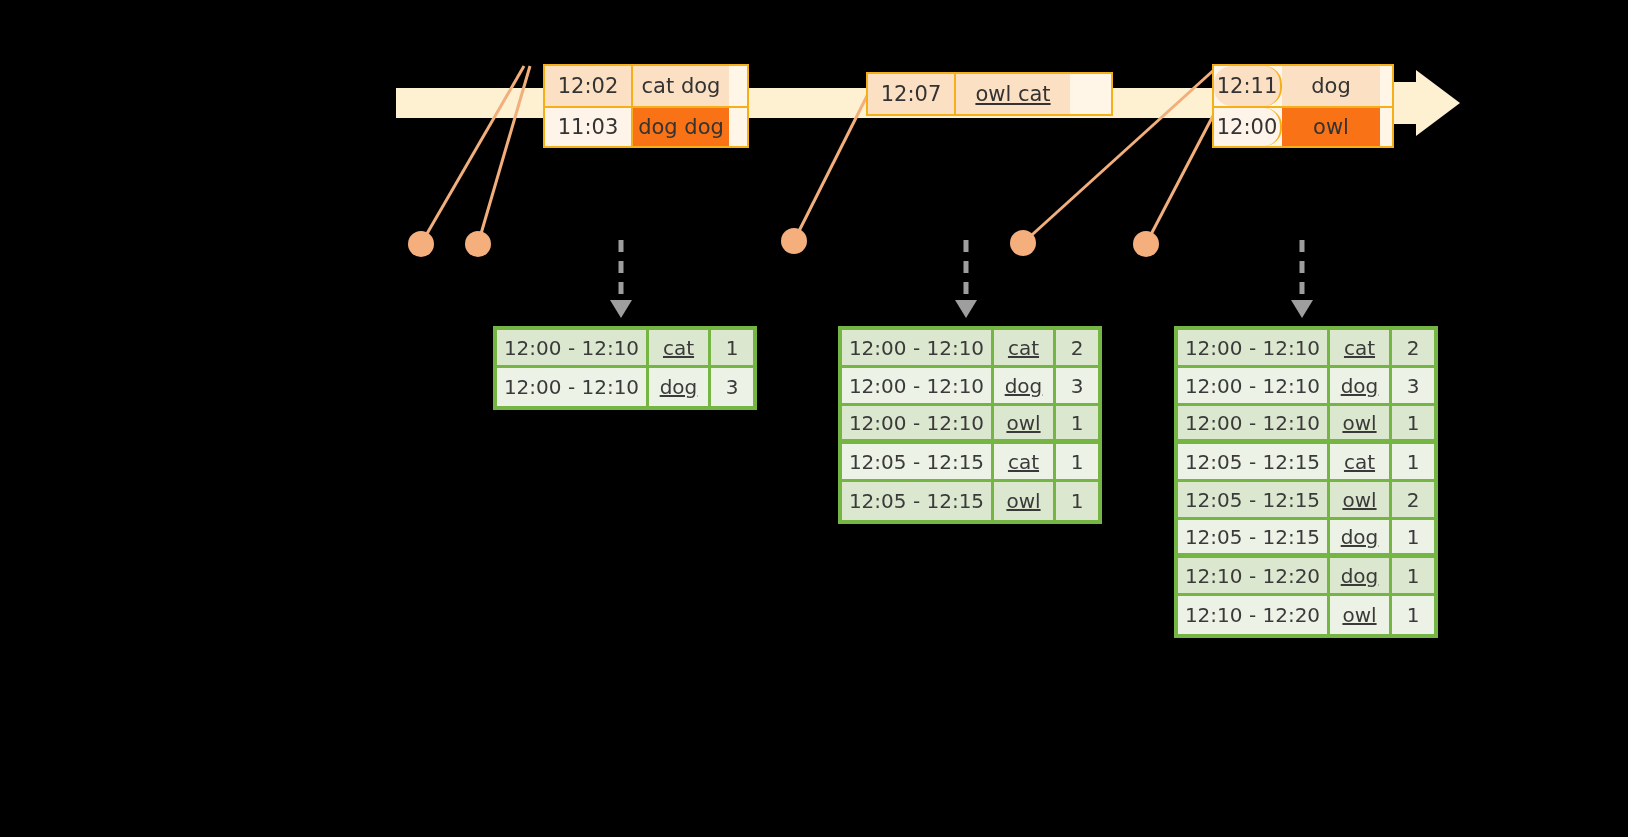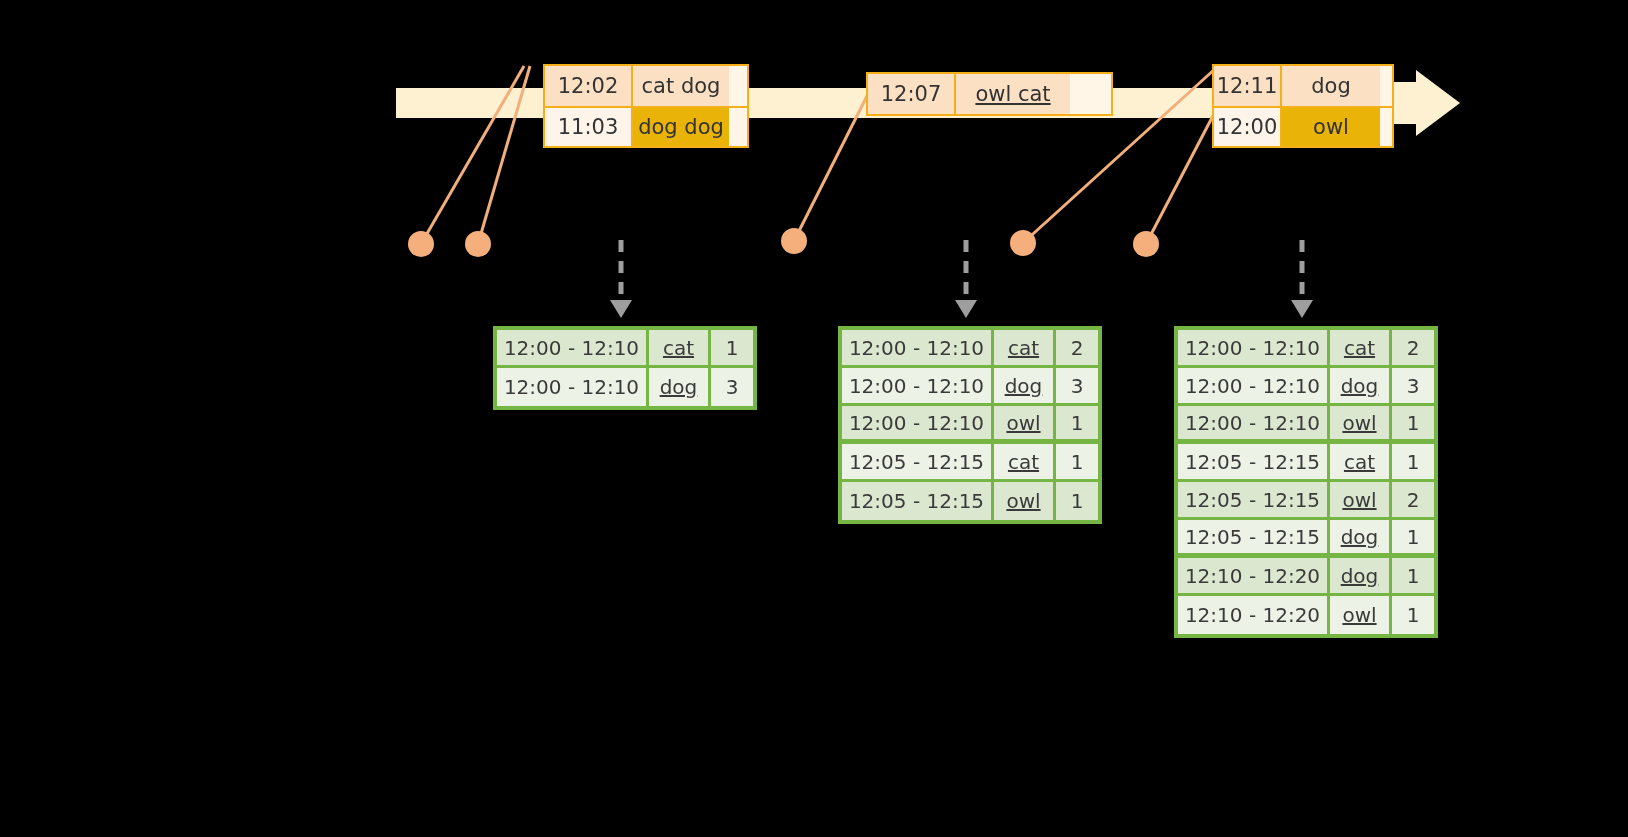--- a/index.html
+++ b/index.html
@@ -80,33 +80,33 @@
     color: #333333;
     background: #FEF4EA;
   }
   .ev-text {
     box-sizing: border-box;
     display: flex;
     align-items: center;
     justify-content: center;
     font-size: 21px;
     color: #333333;
-    background: #eab308;
+    background: #f97316;
   }
 
   #box-a { left: 519px; top: 64px; width: 206px; margin-left: 24px; }
   #box-a .ev-time { width: 88px; }
   #box-a .ev-text { width: 96px; }
 
   #box-b { left: 866px; top: 72px; width: 247px; }
   #box-b .ev-time { width: 88px; }
   #box-b .ev-text { width: 114px; text-decoration: underline; }
 
   #box-c { left: 1212px; top: 64px; width: 182px; }
-  #box-c .ev-time { width: 68px; }
+  #box-c .ev-time { width: 68px; border-radius: 18px; }
   #box-c .ev-text { width: 98px; }
 
   
   .connectors {
     position: absolute;
     left: 0; top: 0;
     width: 1628px; height: 837px;
     pointer-events: none;
     z-index: 3;
   }

